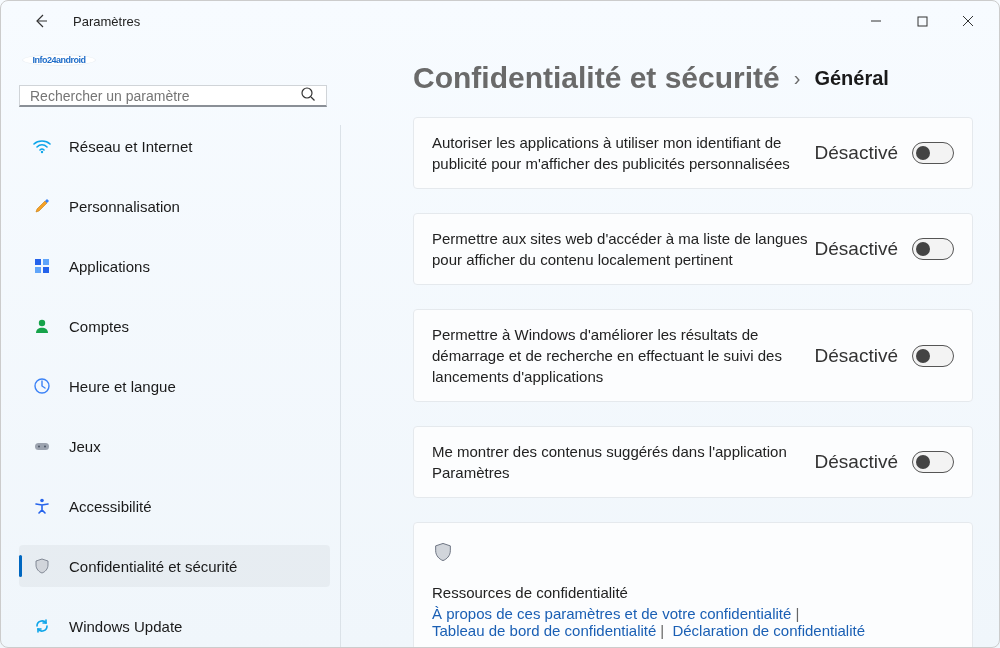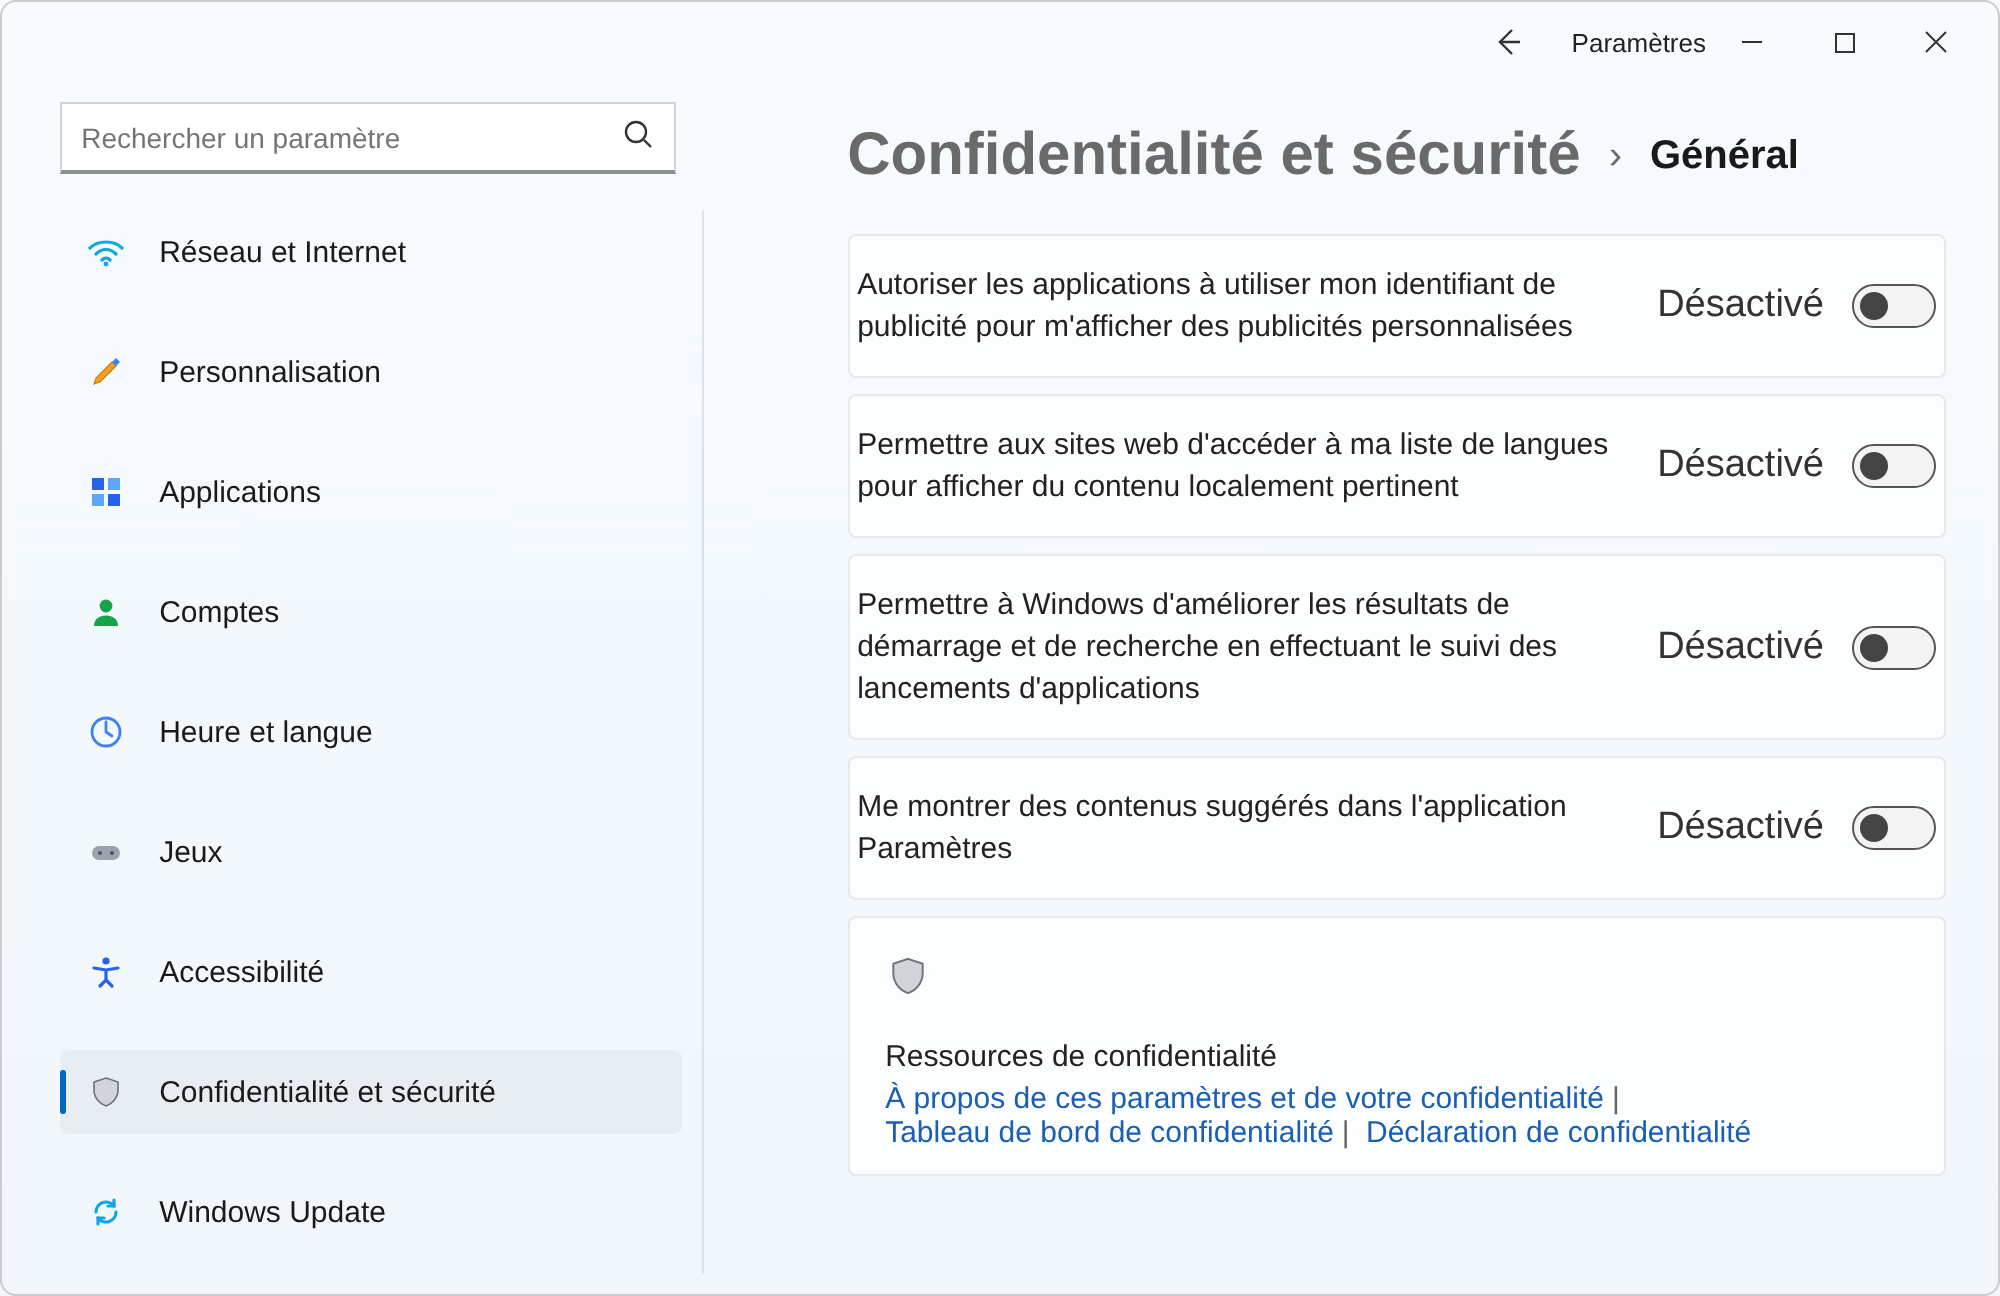--- a/index.html
+++ b/index.html
@@ -14,21 +14,20 @@
   }
   .window {
     width: 100%;
     height: 100%;
     display: flex;
     flex-direction: column;
     border: 1px solid #ccc;
     border-radius: 8px;
     overflow: hidden;
     background: linear-gradient(180deg, #f7fbff 0%, #f0f6fb 100%);
-    align-items: flex-end;
   }
   .titlebar {
     height: 40px;
     display: flex;
     align-items: center;
     padding: 0 8px;
   }
   .titlebar .back {
     width: 32px; height: 32px;
     display: flex; align-items: center; justify-content: center;
@@ -131,22 +130,22 @@
     font-size:30px; font-weight:600; color:#6a6a6a;
   }
   .crumb .chev { color:#6a6a6a; font-size:20px; }
   .crumb .crumb-current {
     font-size:20px; font-weight:600; color:#1a1a1a;
   }
   .card {
     background:#fcfdfe;
     border:1px solid #e5e9ed;
     border-radius:4px;
-    padding:14px 4px;
-    margin-bottom:8px;
+    padding:14px 18px;
+    margin-bottom:24px;
     display:flex; align-items:center;
   }
   .card .ctext { flex:1; font-size:15px; line-height:1.4; color:#222; max-width:400px;}
   .card .state { font-size:19px; color:#333; margin-right:14px; }
   .toggle {
     width:42px; height:22px; border-radius:11px;
     border:1px solid #555;
     background:#f3f3f3;
     position:relative; cursor:pointer;
   }
@@ -197,20 +196,23 @@
     <div class="winbtn">
       <svg width="12" height="12">
           <path d="M1 1l10 10M11 1L1 11" stroke="#333" stroke-width="1"></path>
         </svg>
     </div>
   </div>
 
   <div class="body">
 
     <div class="sidebar">
+      <div class="avatar">
+        <span class="logo-text">Info24android</span>
+      </div>
 
       <div class="searchbox">
         <input type="text" placeholder="Rechercher un paramètre" style="">
         <span class="sicon">
           <svg width="16" height="16" viewBox="0 0 16 16">
               <circle cx="7" cy="7" r="5" stroke="#333" stroke-width="1.2" fill="none"></circle>
               <path d="M11 11l3.5 3.5" stroke="#333" stroke-width="1.2"></path>
             </svg>
         </span>
       </div>

